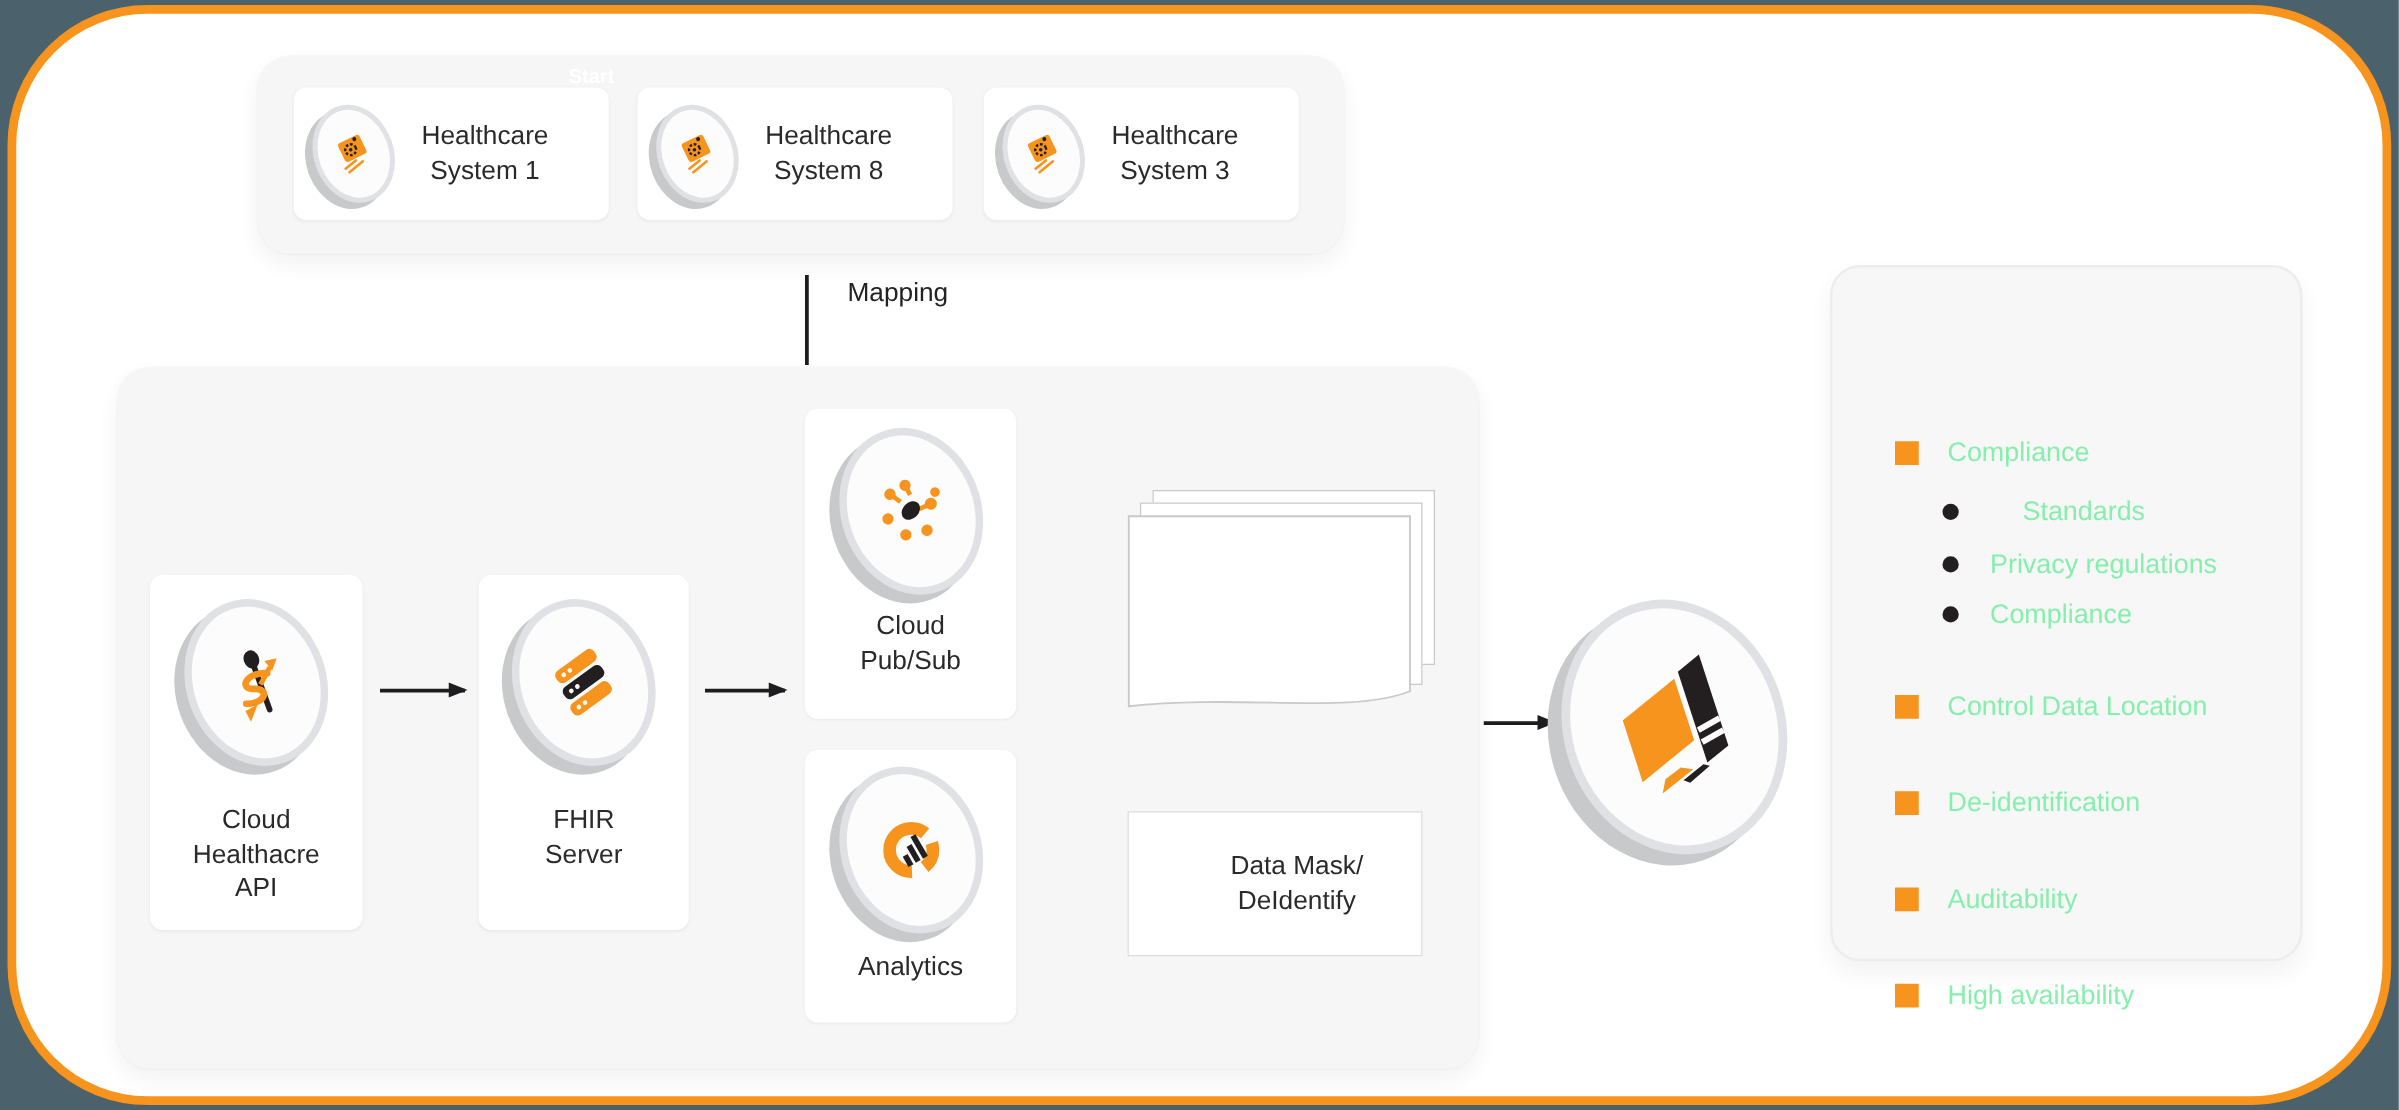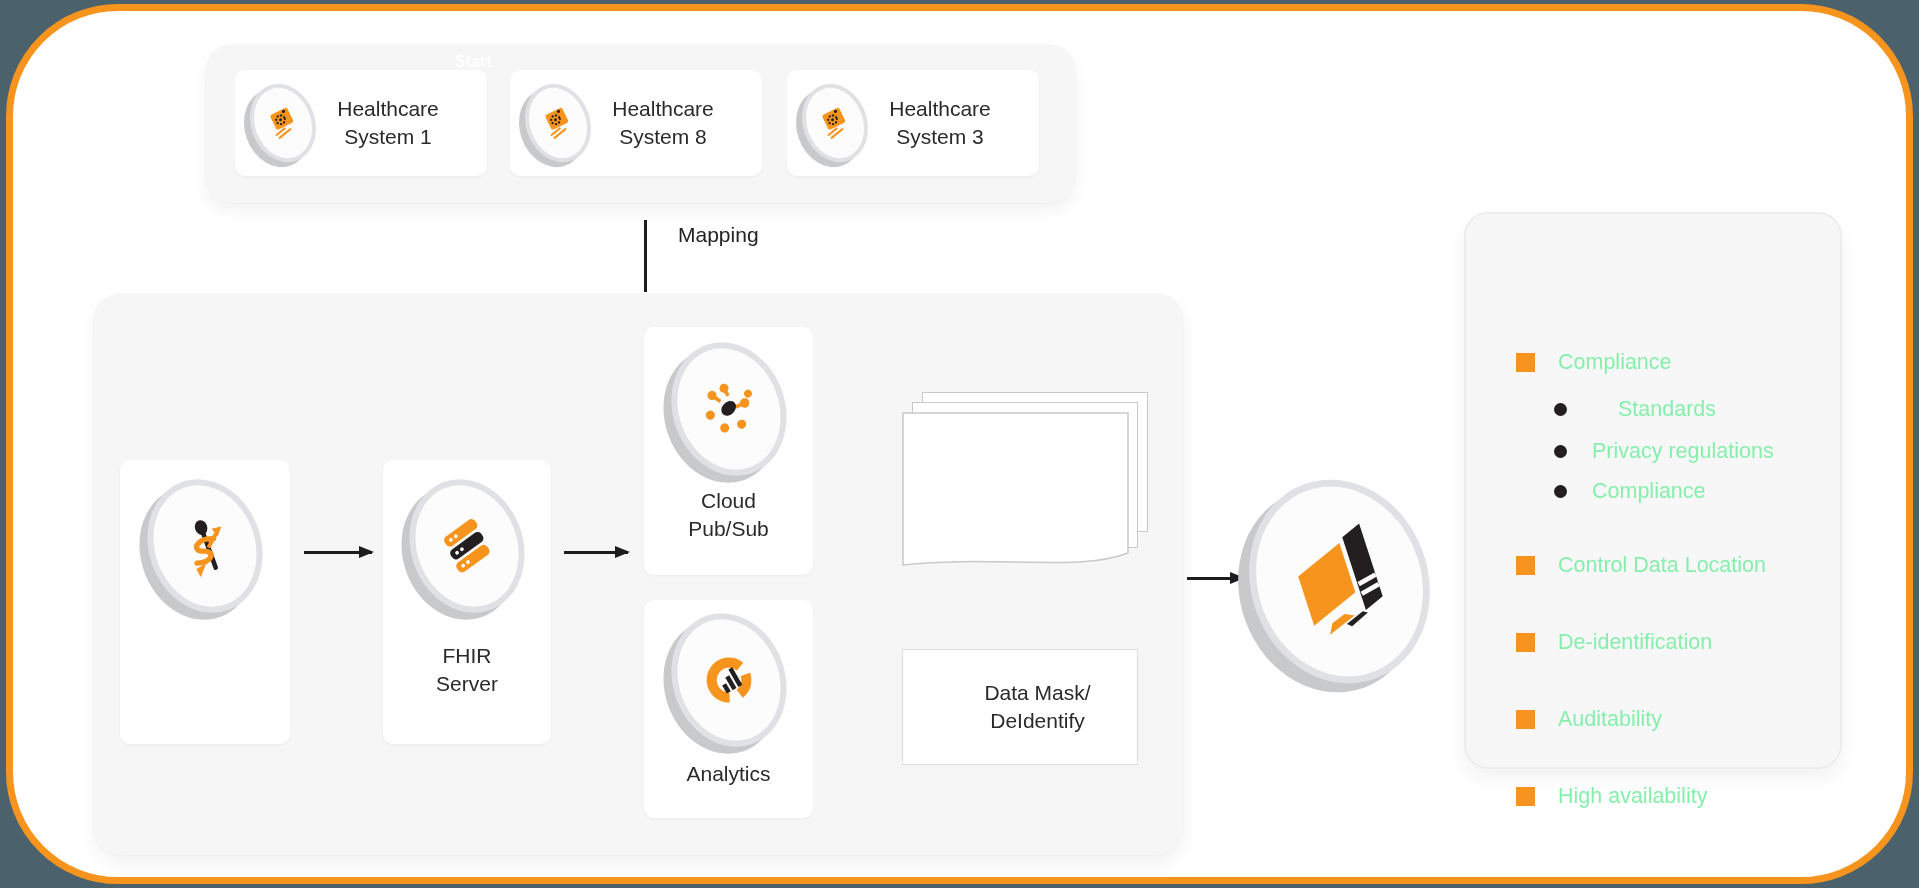--- a/index.html
+++ b/index.html
@@ -202,20 +202,21 @@
         <svg width="64" height="64" viewBox="0 0 48 48">
           <line x1="26" y1="12" x2="26" y2="42" stroke="#231f20" stroke-width="3.4" stroke-linecap="round"></line>
           <ellipse cx="26" cy="10" rx="4.6" ry="5.6" fill="#231f20"></ellipse>
           <path d="M32 21 C20 16 13 24 21 27 C31 30 25 38 14 34" fill="none" stroke="#f7941e" stroke-width="4" stroke-linecap="round"></path>
           <line x1="26" y1="26" x2="35" y2="18" stroke="#f7941e" stroke-width="3"></line>
           <polygon points="33,13.5 40.5,14.5 35.5,20.5" fill="#f7941e"></polygon>
           <polygon points="12,38 20.5,36.5 13,45" fill="#f7941e"></polygon>
         </svg>
       </div>
     </div>
+    <div class="label node-label" style="margin-top:28px;">Cloud Healthacre API</div>
   </div>
 
   <div class="arrow" style="left:304px; top:551px; width:68px;"></div>
 
   <div class="card node-card" style="left:383px; top:460px; width:168px; height:284px;">
     <div class="disk disk-md" style="margin-top:18px;">
       <div class="d-side"></div>
       <div class="d-face">
         <svg width="64" height="64" viewBox="0 0 48 48">
           <g transform="rotate(-16 24 24)">

